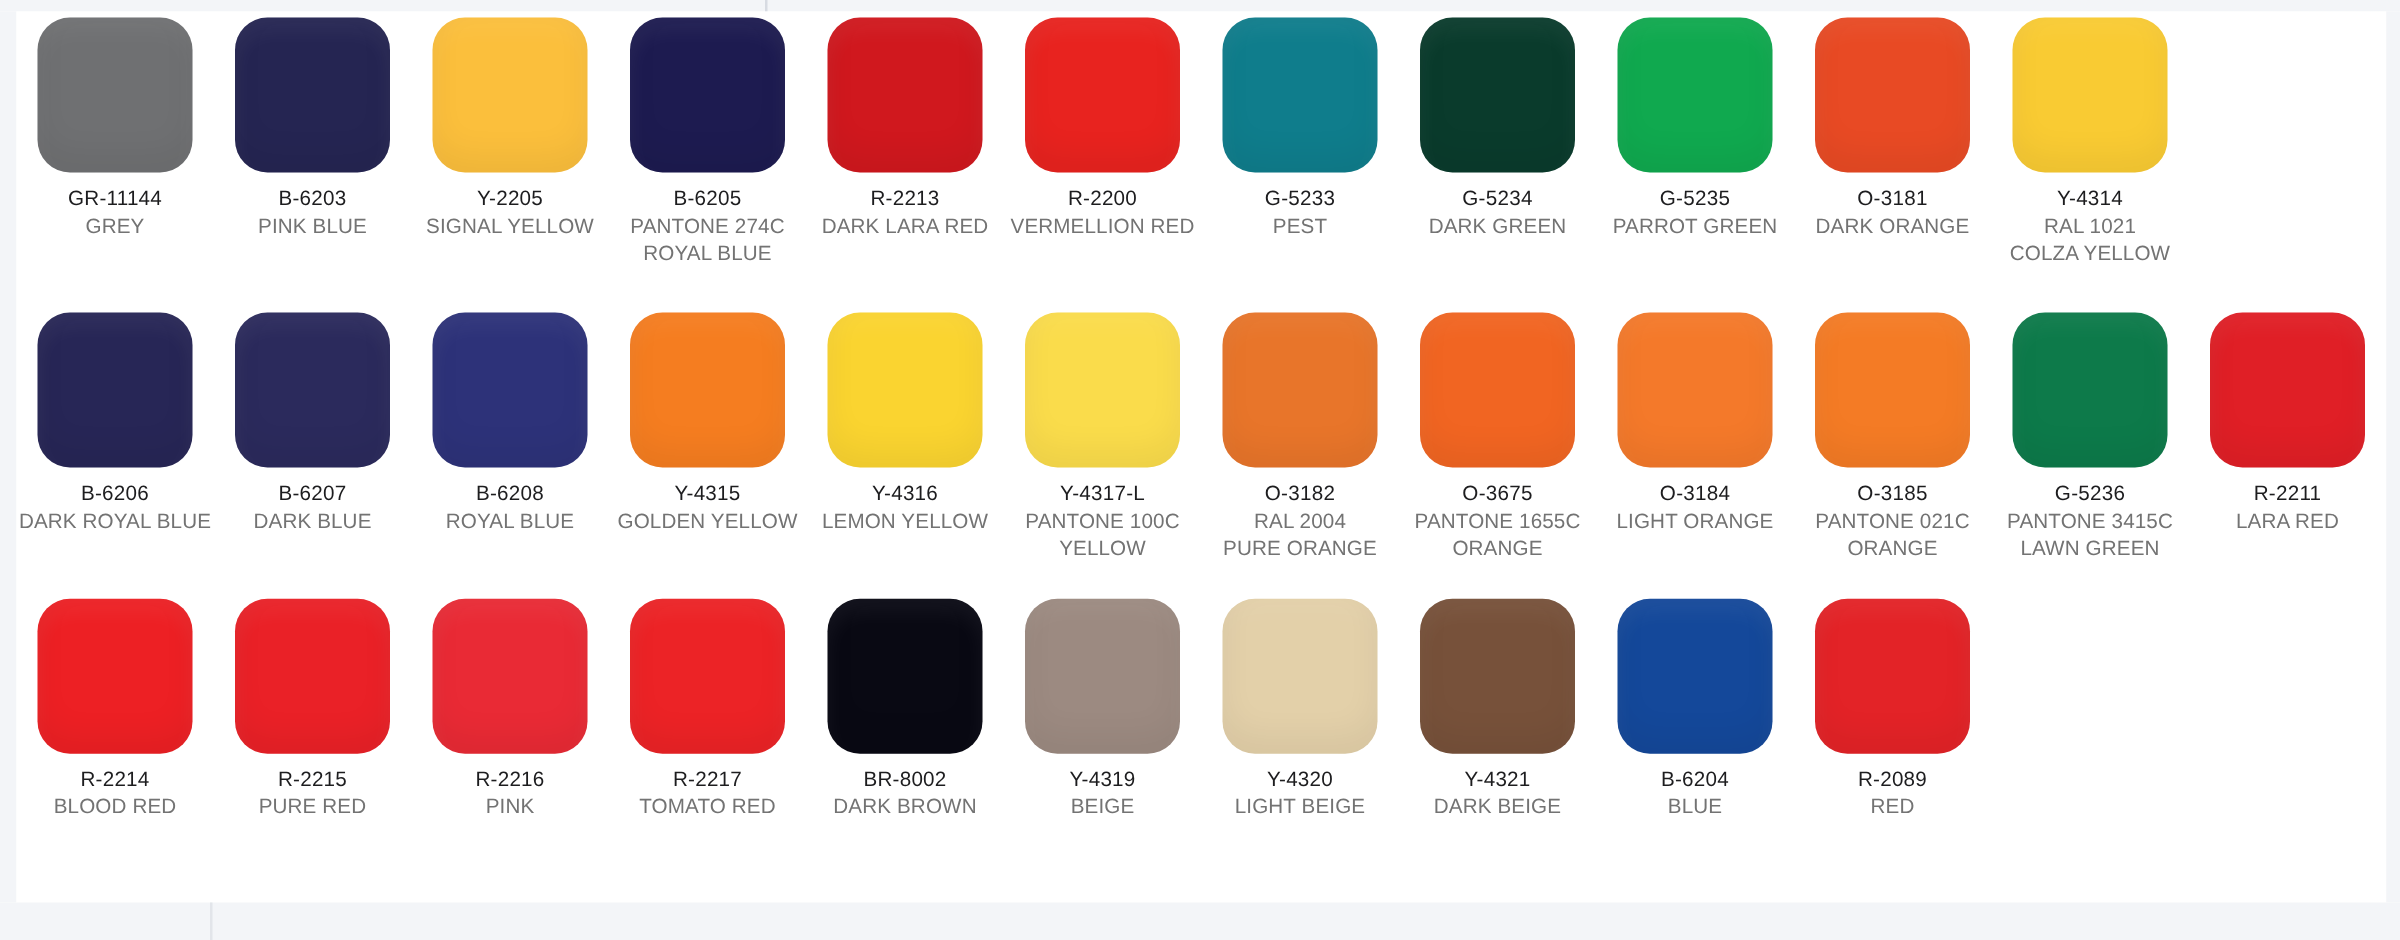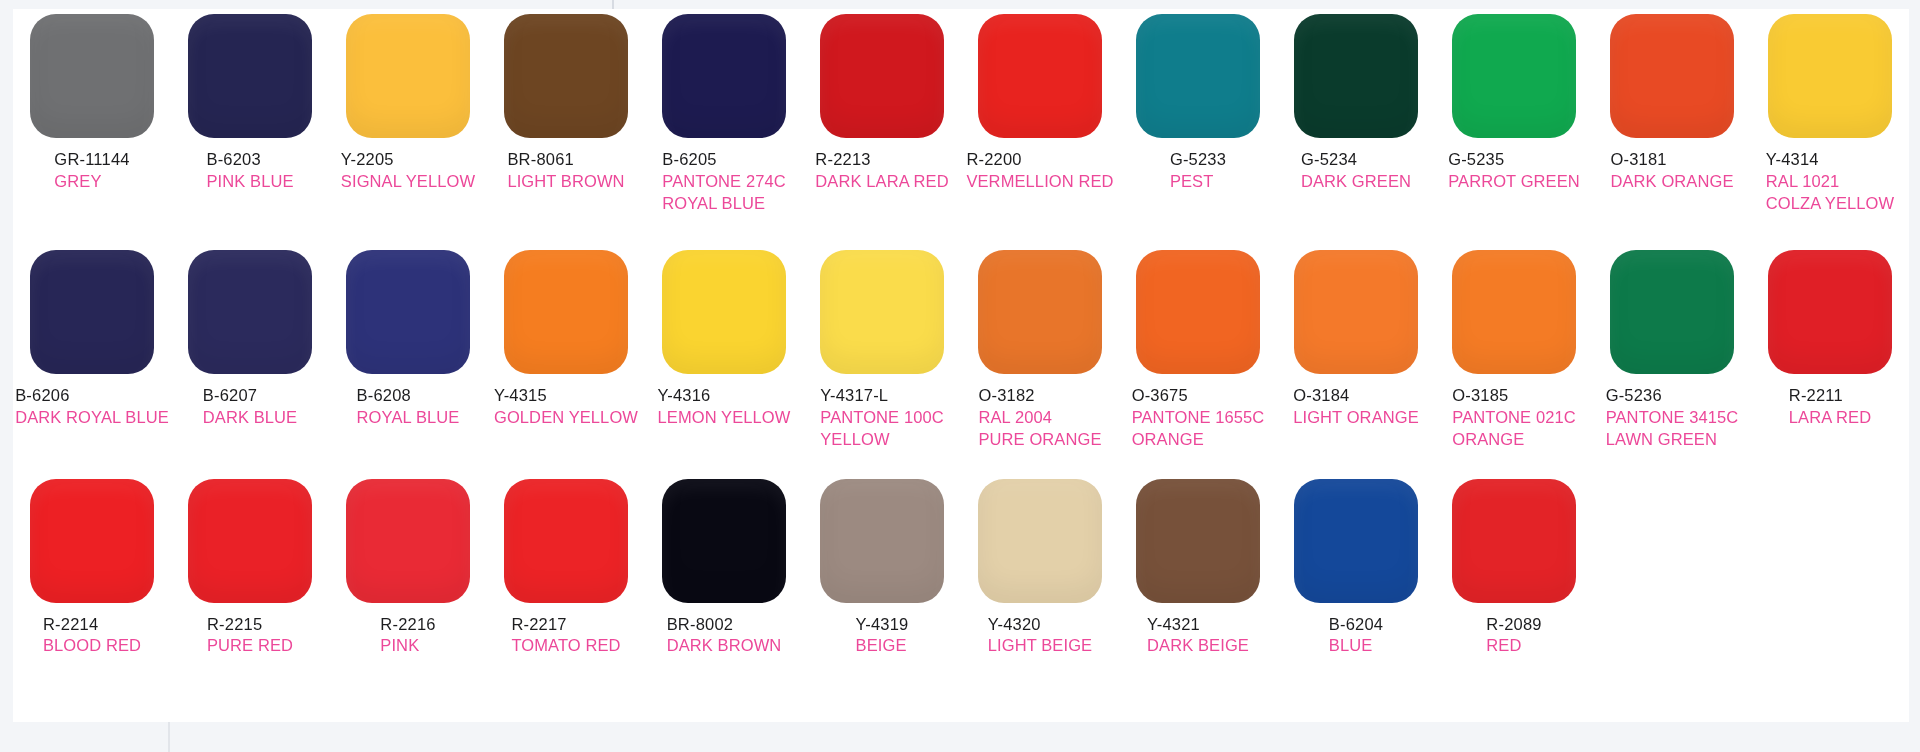--- a/index.html
+++ b/index.html
@@ -79,33 +79,33 @@
   }
   .swatch {
     width: 124px;
     height: 124px;
     border-radius: 26px;
     box-shadow: inset 0 -14px 26px rgba(0,0,0,0.055),
                 inset 0 10px 18px rgba(255,255,255,0.055);
   }
   .labels {
     margin-top: 11px;
-    text-align: left;
+    text-align: center;
     line-height: 1.32;
   }
   .code {
     font-size: 16.5px;
     letter-spacing: 0.2px;
     color: #1d1d1f;
     white-space: nowrap;
   }
   .name {
     font-size: 16.5px;
     letter-spacing: 0.1px;
-    color: #ec4899;
+    color: #737373;
   }
   .name-line { white-space: nowrap; }
 
   
   .row-1 { margin-bottom: 36px; }
   .row-2 { margin-bottom: 28px; }
 </style>
 </head>
 <body>
 
@@ -138,29 +138,20 @@
         <div class="cell">
           <div class="swatch" style="background: rgb(251, 191, 60);"></div>
           <div class="labels">
             <div class="code">Y-2205</div>
             <div class="name">
               <div class="name-line">SIGNAL YELLOW</div>
             </div>
           </div>
         </div>
         <div class="cell">
-          <div class="swatch" style="background: rgb(109, 69, 34);"></div>
-          <div class="labels">
-            <div class="code">BR-8061</div>
-            <div class="name">
-              <div class="name-line">LIGHT BROWN</div>
-            </div>
-          </div>
-        </div>
-        <div class="cell">
           <div class="swatch" style="background: rgb(29, 27, 80);"></div>
           <div class="labels">
             <div class="code">B-6205</div>
             <div class="name">
               <div class="name-line">PANTONE 274C</div>
               <div class="name-line">ROYAL BLUE</div>
             </div>
           </div>
         </div>
         <div class="cell">

